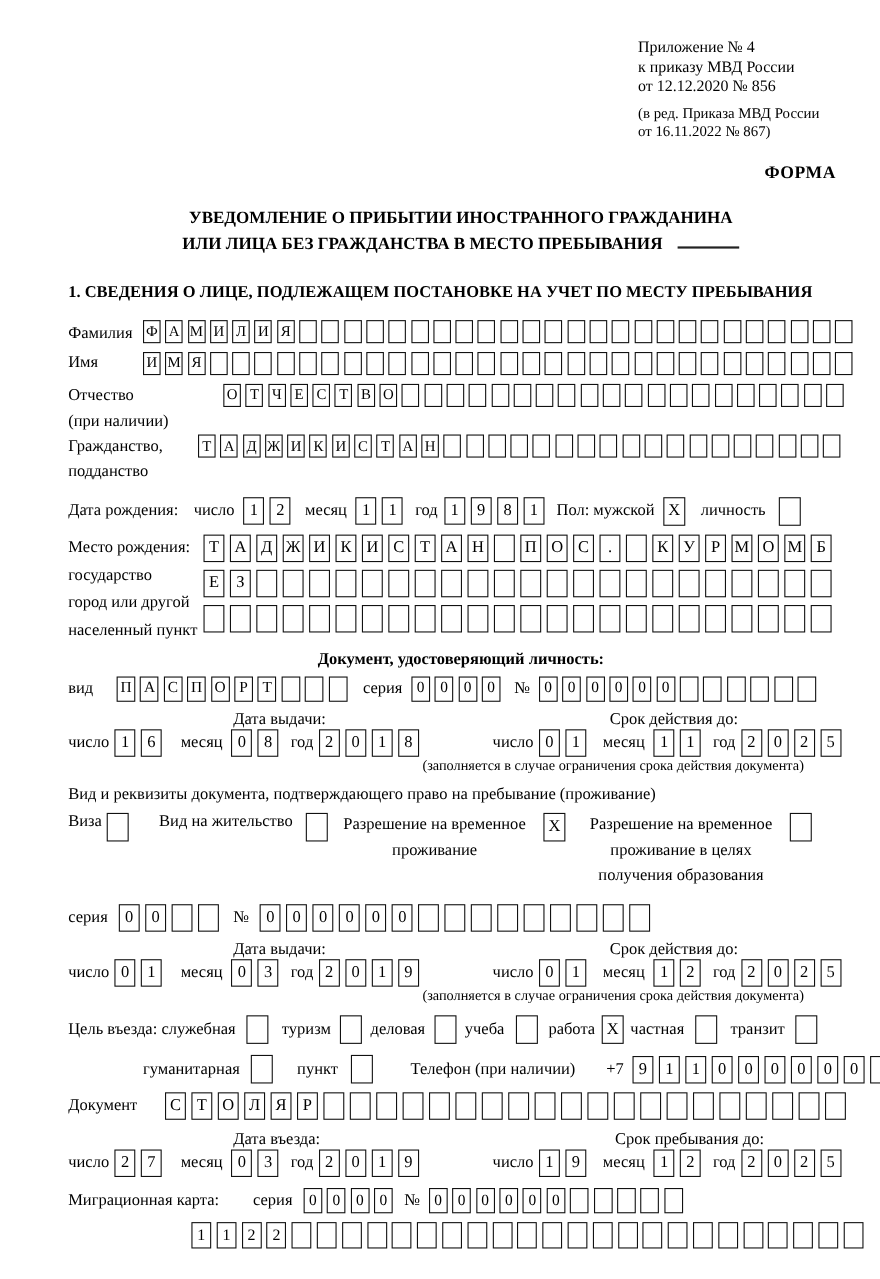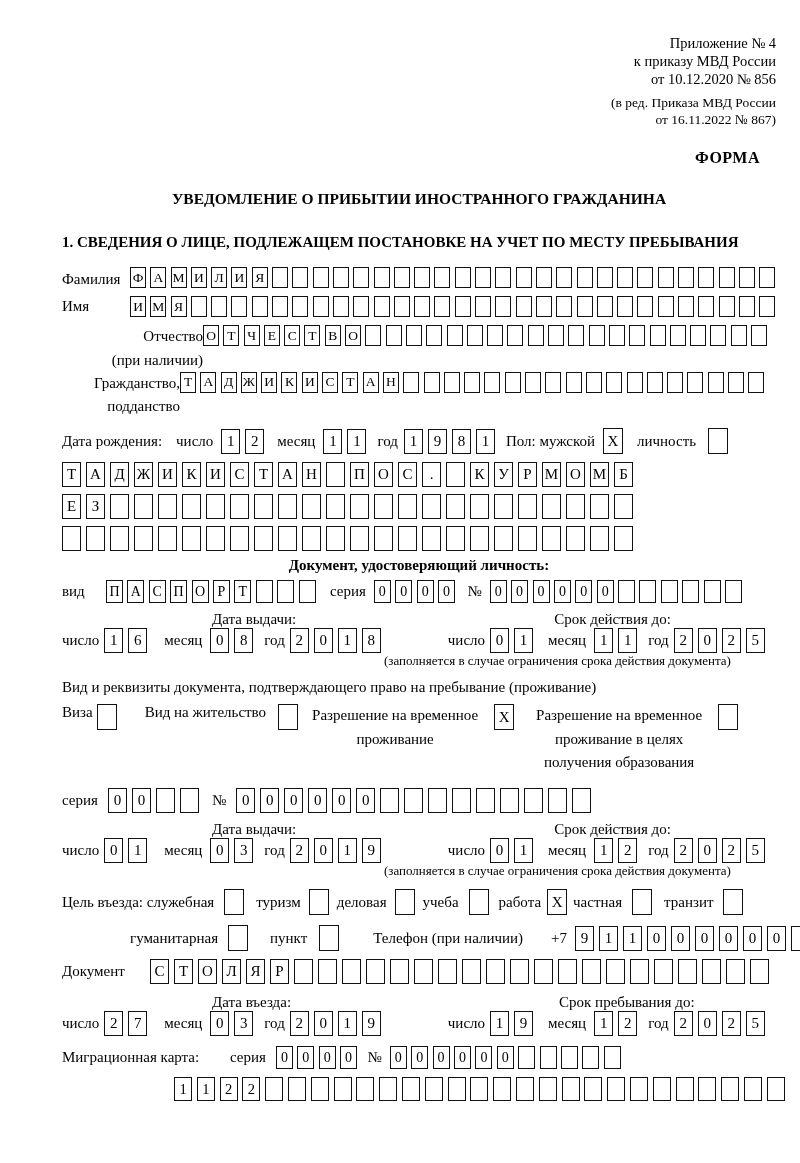--- a/index.html
+++ b/index.html
@@ -2,65 +2,68 @@
 <html><head>
 <meta charset="utf-8">
 <style>
   html,body{margin:0;padding:0;background:#fff;}
   .page{
     position:relative;width:800px;height:1163px;box-sizing:border-box;
     background:#ffffff;color:#000;
     font-family:"Liberation Serif","DejaVu Serif",serif;
     font-size:15px;padding:34px 24px 0 62px;overflow:hidden;
   }
-  .hdr-right{margin-left:auto;width:196px;font-size:14.5px;line-height:1.25;text-align:right;}
+  .hdr-right{margin-left:auto;width:196px;font-size:14.5px;line-height:1.25;}
   .hdr-sub{font-size:13.5px;margin-top:7px;line-height:1.25;}
   .forma{text-align:right;font-weight:bold;padding-right:16px;margin-top:20px;font-size:16px;letter-spacing:.5px;}
   .title{text-align:center;font-weight:bold;font-size:15.5px;margin-top:20px;line-height:1.5;}
   .title-underline{display:inline-block;width:56px;border-bottom:2.5px solid #222;margin-left:14px;}
   .sect{font-weight:bold;font-size:15px;margin-top:24px;}
   .frow{display:flex;align-items:center;}
   .fstart{align-items:flex-start;}
   .lbl{flex-shrink:0;}
   .cells{display:flex;align-items:center;flex-shrink:0;}
   .cell{box-sizing:border-box;display:flex;align-items:center;justify-content:center;
         border:1.7px solid #111;background:#fff;flex-shrink:0;}
   .c20 .cell{width:16px;height:21px;margin-right:4.3px;font-size:13.5px;}
   .c23 .cell{width:19px;height:25px;margin-right:5px;font-size:15px;}
   .c22 .cell{width:18px;height:24px;margin-right:4.8px;font-size:14.5px;}
   .c21 .cell{width:17px;height:23px;margin-right:4.4px;font-size:14px;}
   .box{box-sizing:border-box;width:20px;height:26px;border:1.7px solid #111;background:#fff;
        display:inline-flex;align-items:center;justify-content:center;font-size:15px;flex-shrink:0;}
   .note{font-size:13px;}
   .dochdr{font-weight:bold;text-align:center;font-size:15px;margin-top:6px;}
   .mt4{margin-top:0;}.mt6{margin-top:6px;}.mt8{margin-top:8px;}.mt10{margin-top:10px;}.mt14{margin-top:14px;}.mt16{margin-top:16px;align-items:flex-end;}
-  .lh{line-height:1.55;text-align:right;}
+  .lh{line-height:1.55;}
   .ctr{text-align:center;}
   .stack{display:flex;flex-direction:column;}
   .gap7>*+*{margin-top:7px;}
 </style>
 </head>
 <body>
 
 <div class="page">
 
   <div class="hdr-right">
     <div>Приложение № 4</div>
     <div>к приказу МВД России</div>
-    <div>от 10.12.2020 № 856</div>
+    <div>от 12.12.2020 № 856</div>
     <div class="hdr-sub">
       <div>(в ред. Приказа МВД России</div>
       <div>от 16.11.2022 № 867)</div>
     </div>
   </div>
 
   <div class="forma">ФОРМА</div>
 
   <div class="title">
     <div>УВЕДОМЛЕНИЕ О ПРИБЫТИИ ИНОСТРАННОГО ГРАЖДАНИНА</div>
+    <div>
+      <span>ИЛИ ЛИЦА БЕЗ ГРАЖДАНСТВА В МЕСТО ПРЕБЫВАНИЯ</span><span class="title-underline"></span>
+    </div>
   </div>
 
   <div class="sect">1. СВЕДЕНИЯ О ЛИЦЕ, ПОДЛЕЖАЩЕМ ПОСТАНОВКЕ НА УЧЕТ ПО МЕСТУ ПРЕБЫВАНИЯ</div>
 
   <div class="frow mt16">
     <span class="lbl" style="width:68px">Фамилия</span>
     <span class="cells c20">
         <span class="cell">Ф</span>
         <span class="cell">А</span>
         <span class="cell">М</span>
@@ -228,20 +231,26 @@
         <span class="cell">8</span>
         <span class="cell">1</span>
       </span>
     <span class="lbl" style="margin-left:6px;margin-right:8px">Пол: мужской</span>
     <span class="box">X</span>
     <span class="lbl" style="margin-left:14px;margin-right:12px">личность</span>
     <span class="box"></span>
   </div>
 
   <div class="frow fstart mt8">
+    <span class="lbl" style="width:123px;line-height:25px">
+      <span>Место рождения:</span><br>
+      <span>государство</span><br>
+      <span>город или другой</span><br>
+      <span>населенный пункт</span>
+    </span>
     <span class="stack gap7">
       <span class="cells c23">
           <span class="cell">Т</span>
           <span class="cell">А</span>
           <span class="cell">Д</span>
           <span class="cell">Ж</span>
           <span class="cell">И</span>
           <span class="cell">К</span>
           <span class="cell">И</span>
           <span class="cell">С</span>

